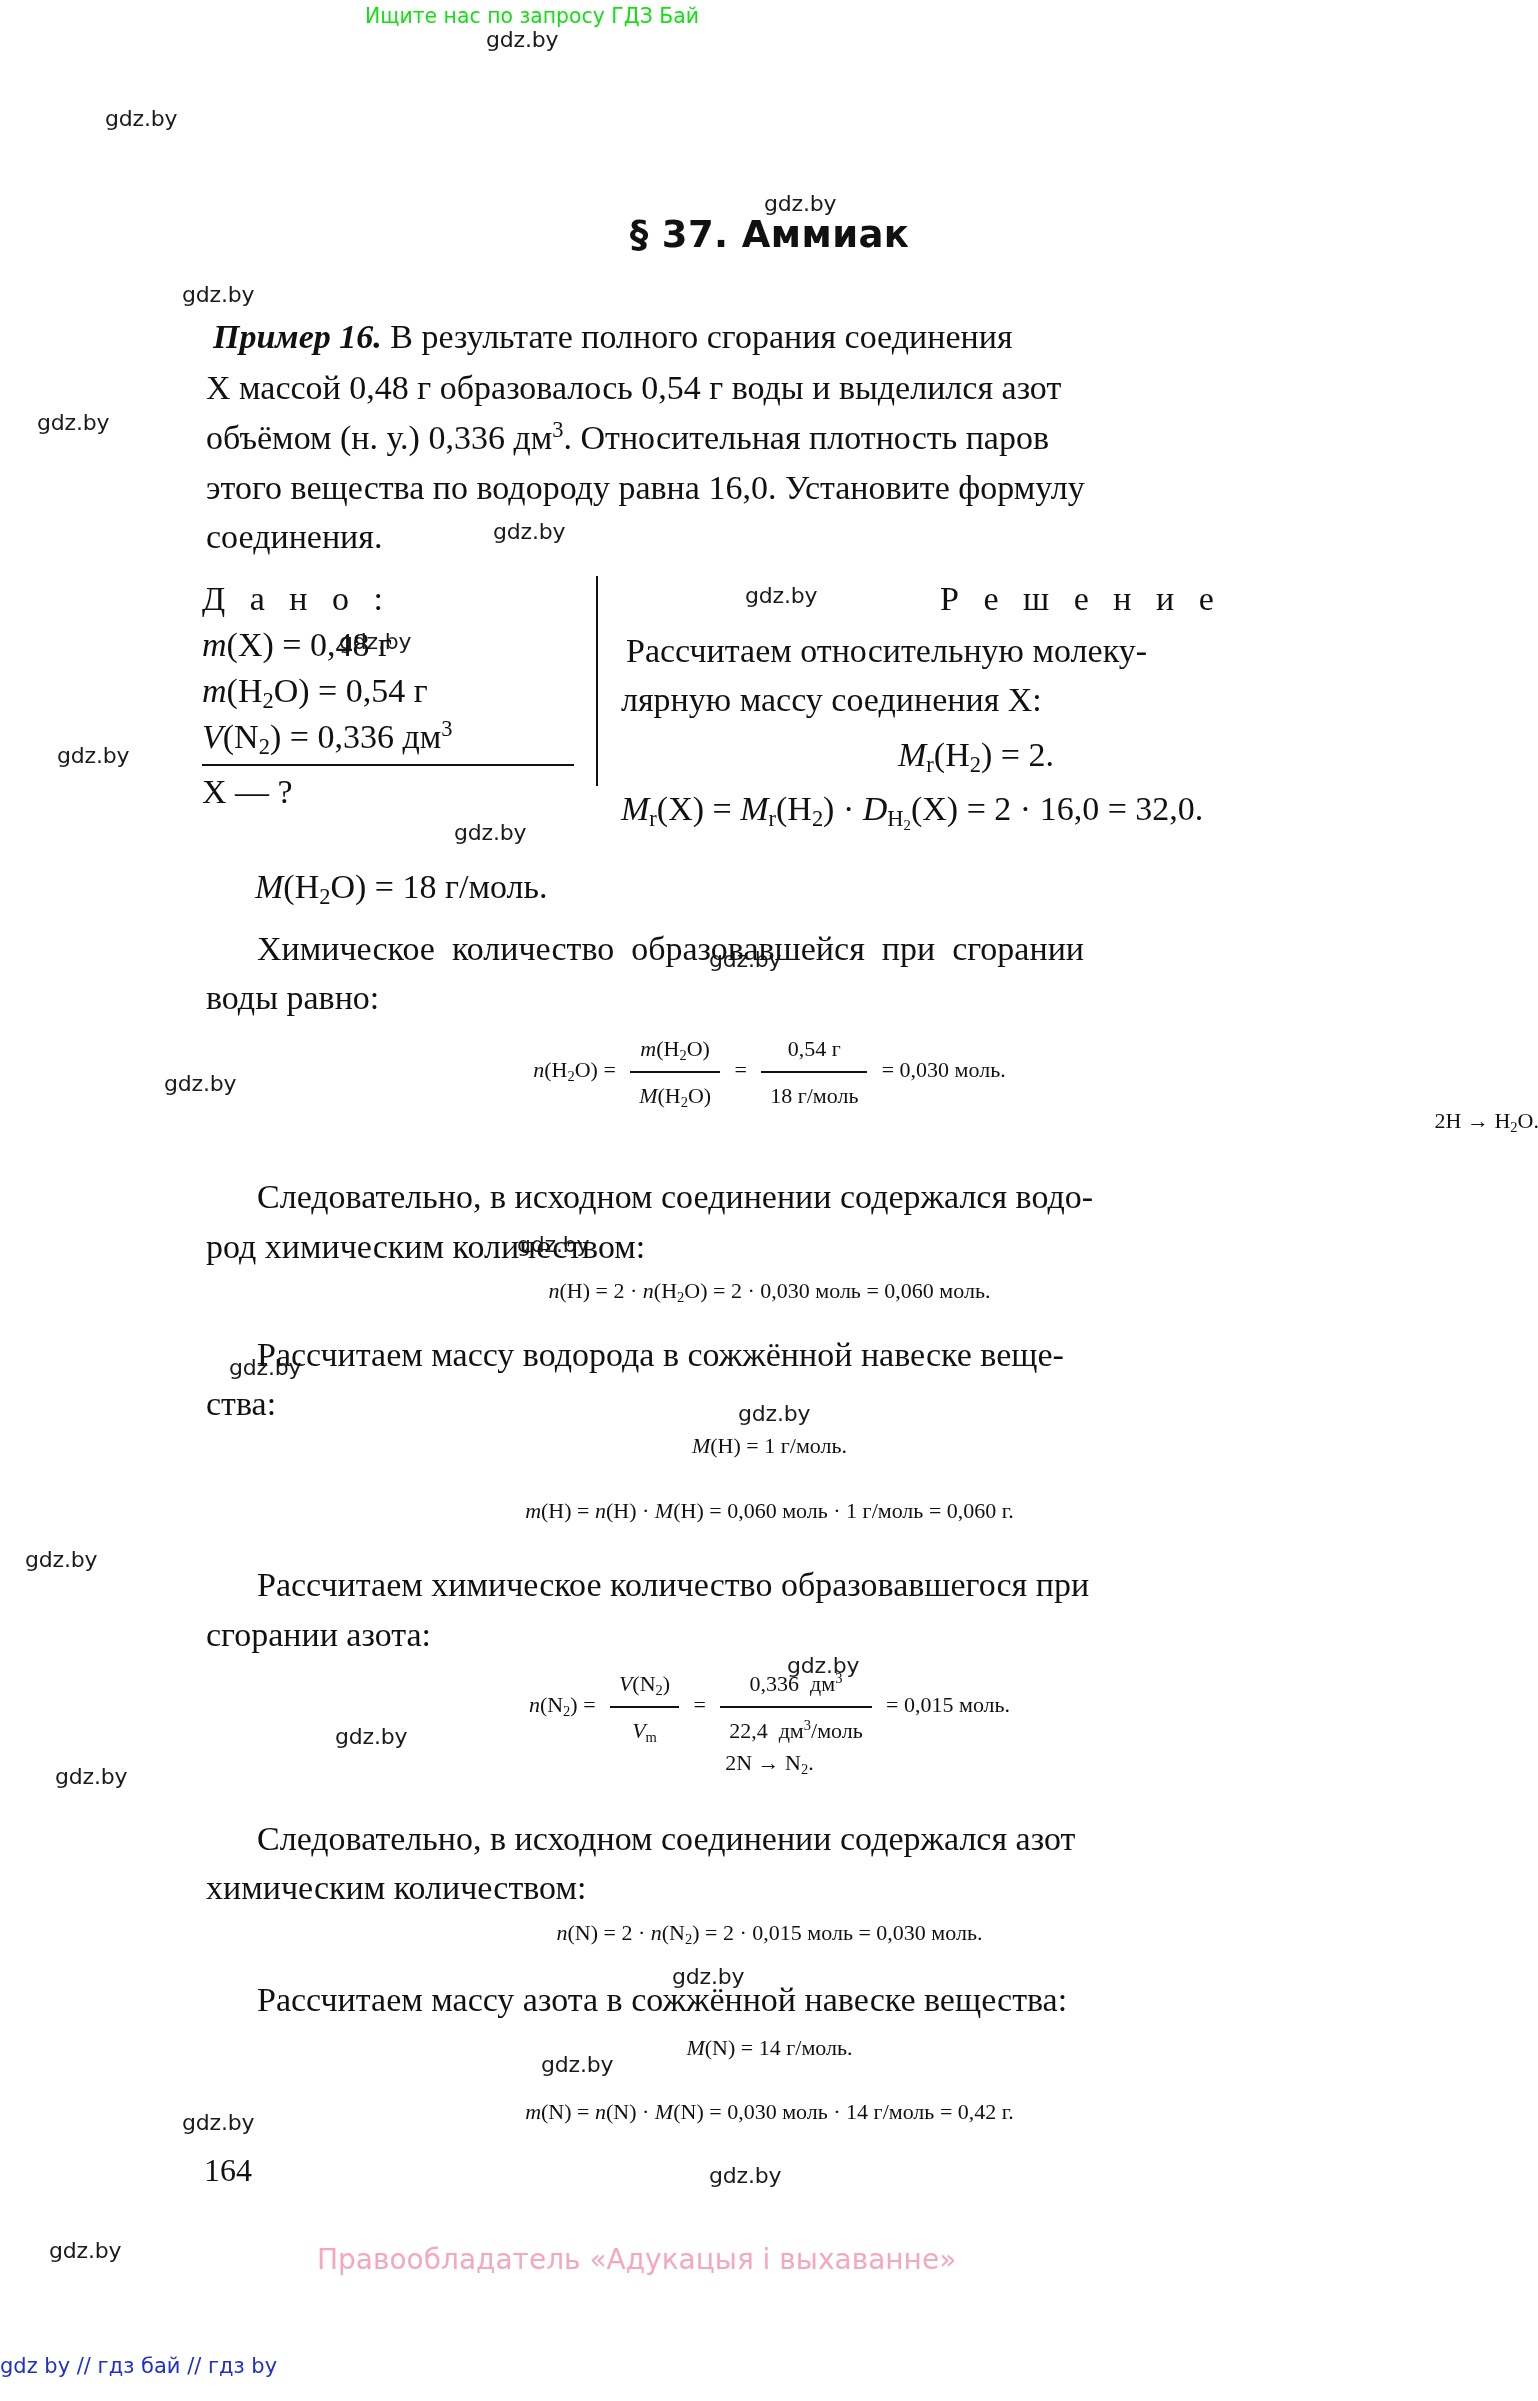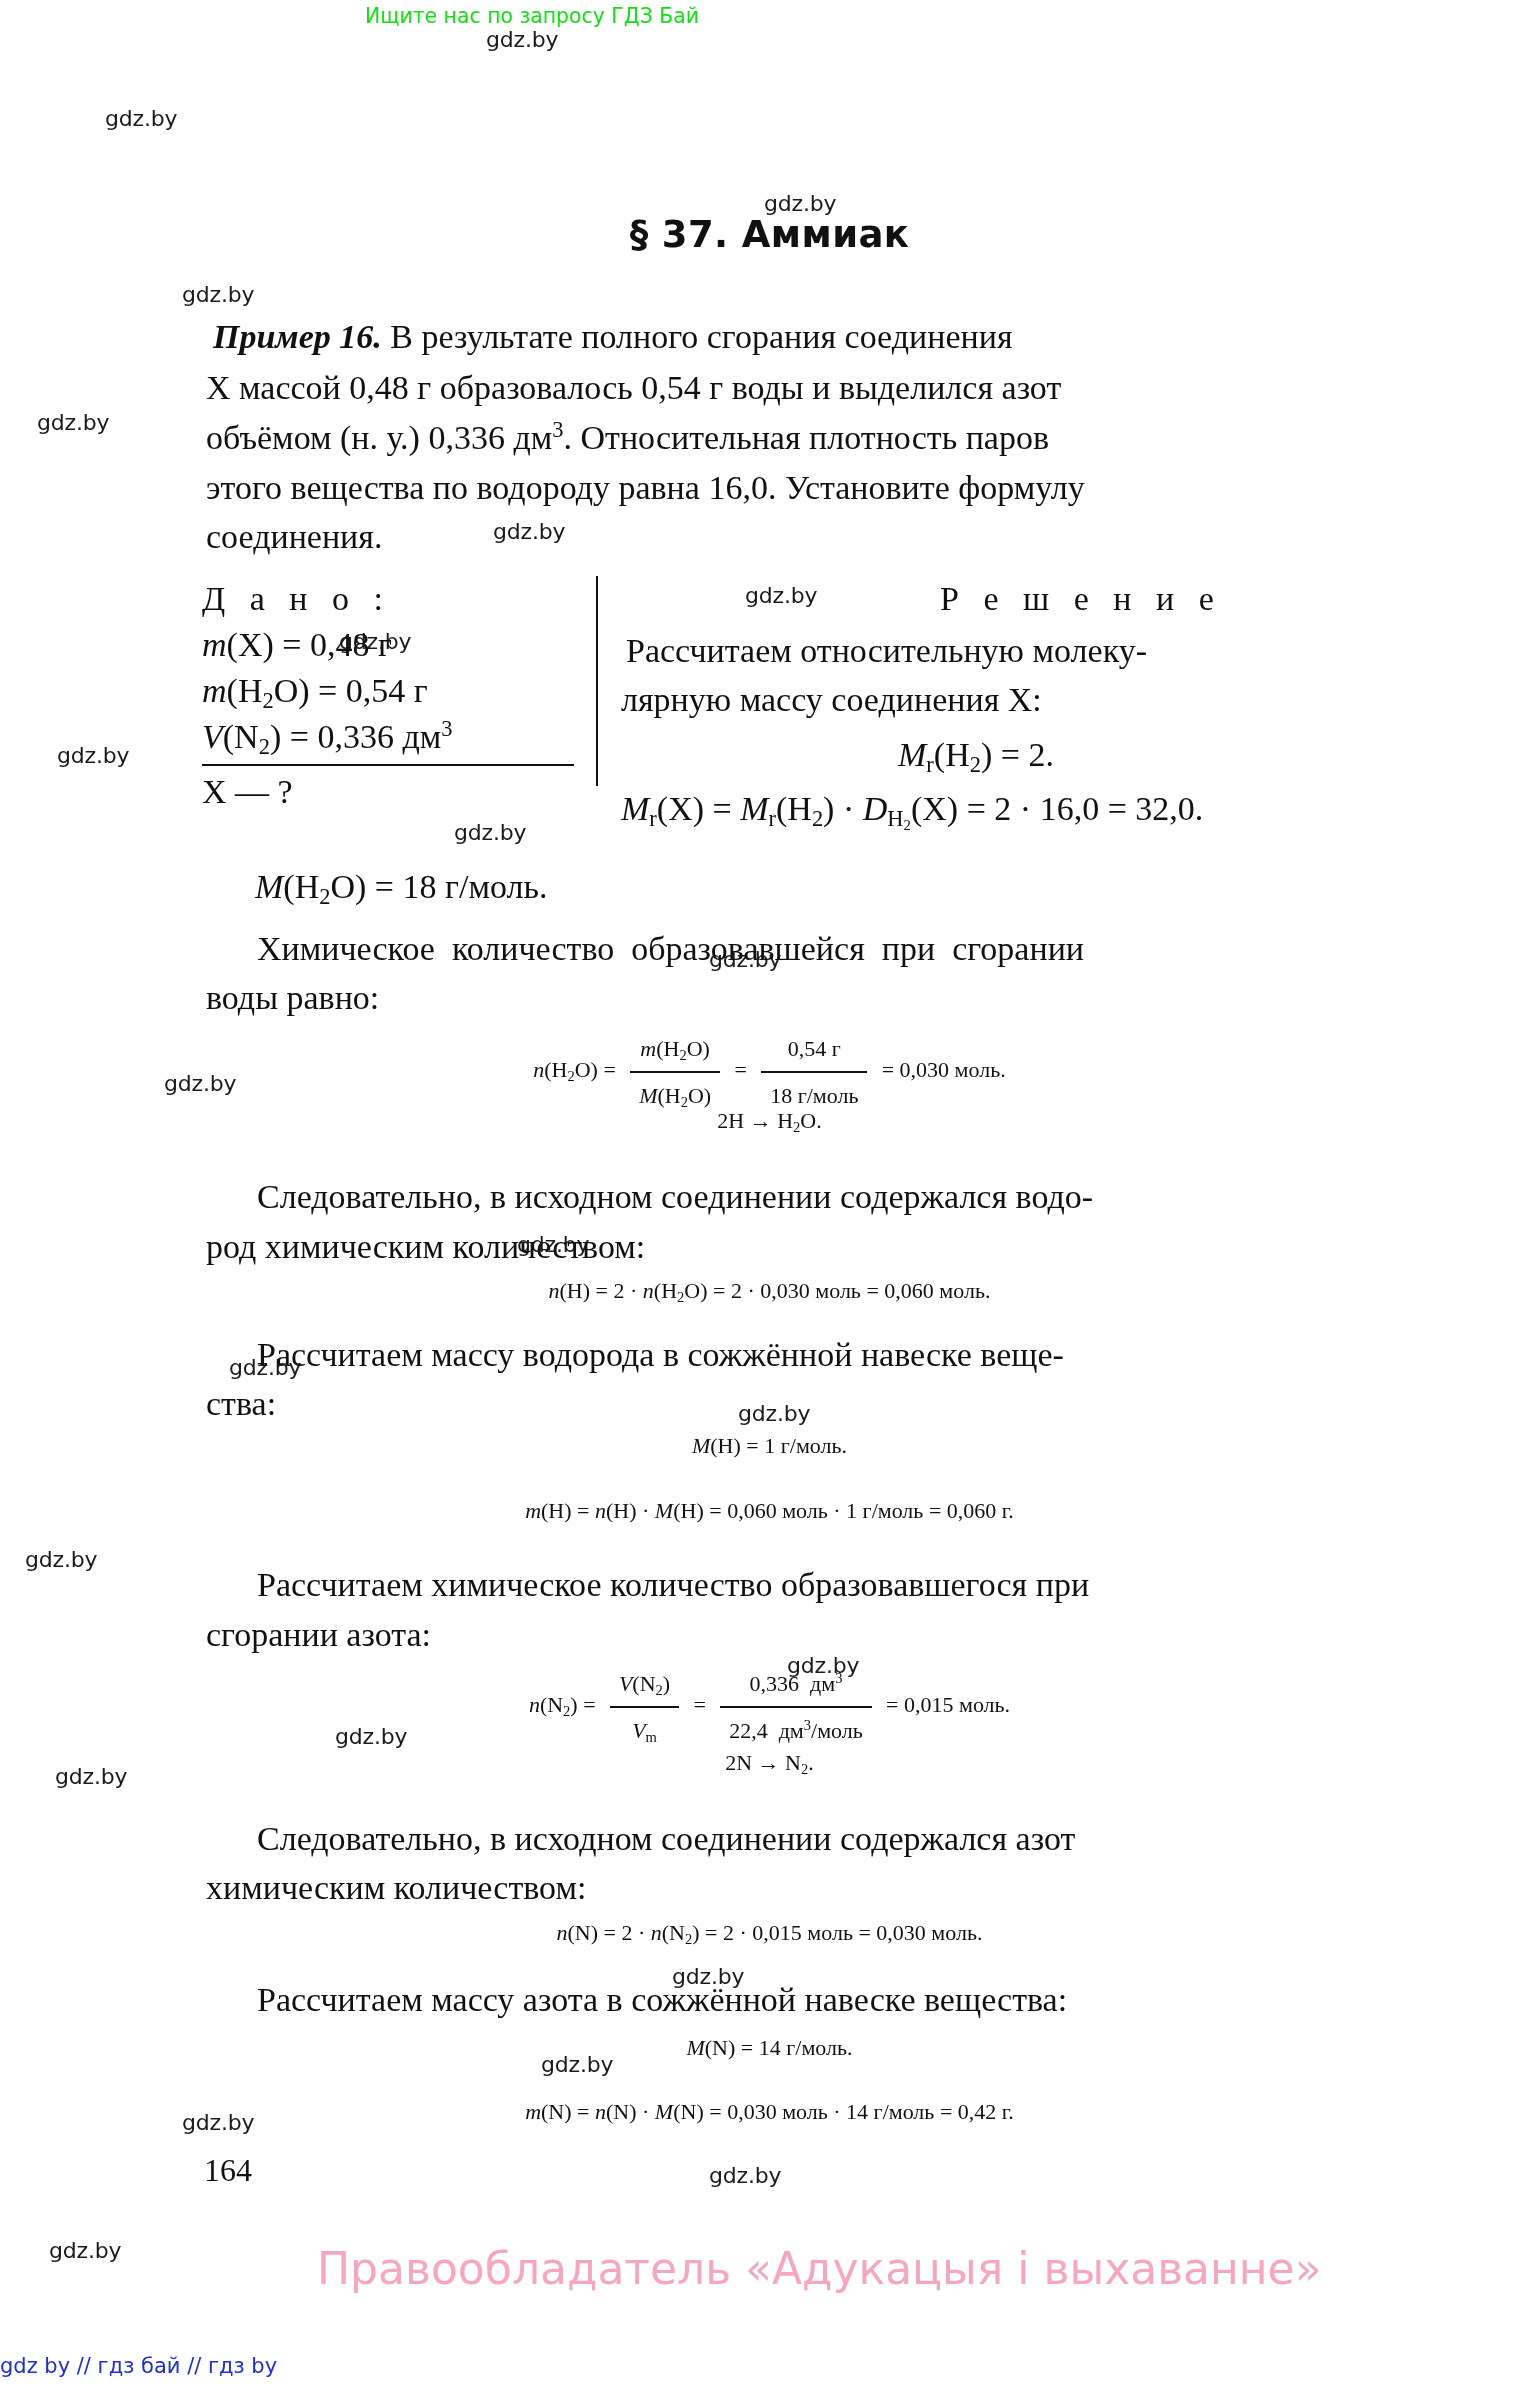--- a/index.html
+++ b/index.html
@@ -35,21 +35,21 @@
   .wm-green {
     position: absolute;
     font-family: "DejaVu Sans", "Liberation Sans", sans-serif;
     font-size: 20.4px;
     color: #13e013;
     white-space: nowrap;
   }
   .wm-pink {
     position: absolute;
     font-family: "DejaVu Sans", "Liberation Sans", sans-serif;
-    font-size: 44px;
+    font-size: 28px;
     color: #f5a8bd;
     white-space: nowrap;
   }
   .wm-blue {
     position: absolute;
     font-family: "DejaVu Sans", "Liberation Sans", sans-serif;
     font-size: 21px;
     color: #2030c8;
     white-space: nowrap;
   }
@@ -253,21 +253,21 @@
       <span class="den"><i>M</i>(H<sub>2</sub>O)</span>
     </span>
     <span>=</span>
     <span class="frac">
       <span class="num">0,54 г</span>
       <span class="den">18 г/моль</span>
     </span>
     <span>= 0,030 моль.</span>
   </div>
 
-  <div class="eqrow" style="top:1108px;">
+  <div class="eqrow" style="top:1108px;text-align:right;">
     2H → H<sub>2</sub>O.
   </div>
 
   <div class="lineblock" style="left:257px; top:1172px;">
     Следовательно, в исходном соединении содержался водо-
   </div>
   <div class="lineblock" style="left:206px; top:1222px;">
     род химическим количеством:
   </div>
 

